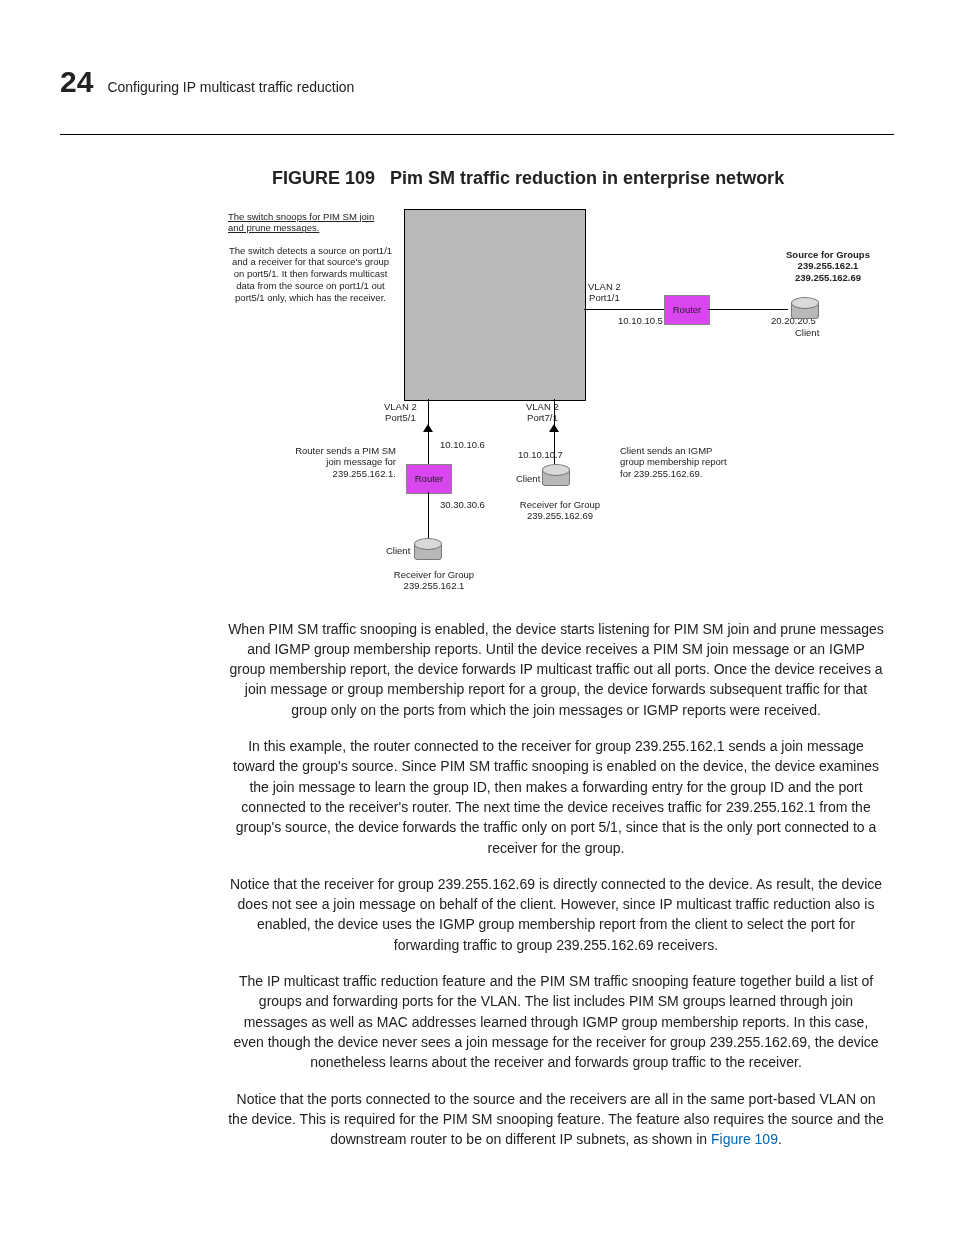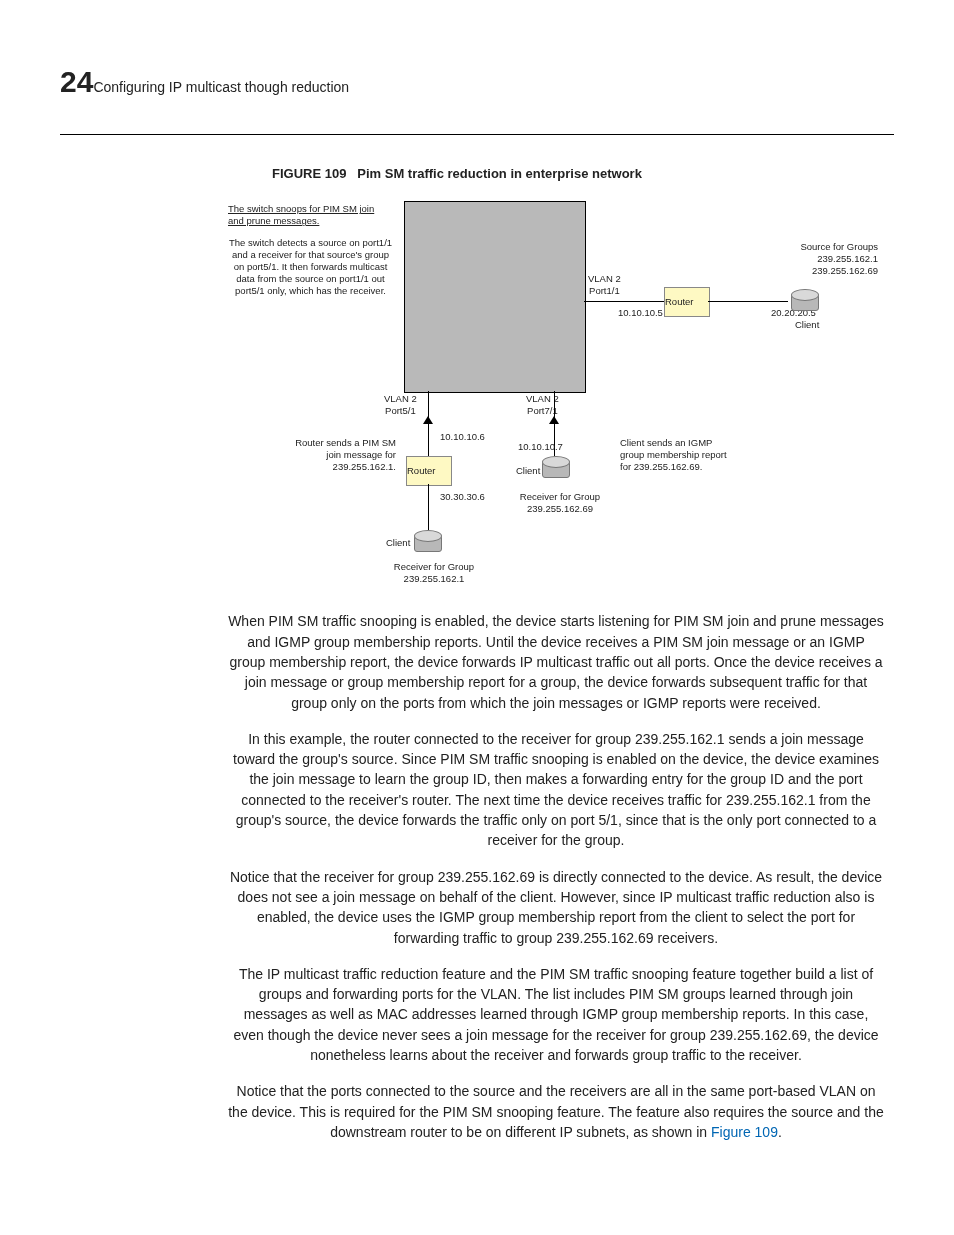--- a/index.html
+++ b/index.html
@@ -14,42 +14,42 @@
   .page {
     width: 954px;
     height: 1235px;
     position: relative;
     box-sizing: border-box;
     padding: 60px 60px 40px 60px;
   }
   .hdr {
     display: flex;
     align-items: baseline;
-    gap: 0;
+    gap: 14px;
     margin-bottom: 30px;
     text-align: center;
   }
   .chnum {
     font-size: 30px;
     font-weight: bold;
   }
   .chtitle {
     font-size: 14px;
   }
   .hr {
     border: none;
     border-top: 1.5px solid #000;
     margin: 4px 0 0 0;
   }
   .content {
     margin-left: 168px;
     margin-right: 10px;
   }
   .figcap {
-    font-size: 13px;
+    font-size: 18px;
     font-weight: bold;
     margin: 30px 0 18px 0;
     padding-left: 44px;
   }
   .figcap .num { font-weight: bold; }
   .diagram {
     position: relative;
     width: 640px;
     height: 392px;
     font-size: 9.5px;
@@ -64,23 +64,23 @@
     top: 0;
     width: 180px;
     height: 190px;
     background: #b9b9b9;
     border: 1.5px solid #000;
   }
   .routerbox {
     position: absolute;
     width: 44px;
     height: 28px;
-    background: #fef9c3;
+    background: #d946ef;
     border: 1px solid #888;
-    text-align: left;
+    text-align: center;
     font-size: 9.5px;
     line-height: 28px;
   }
   .cyl {
     position: absolute;
     width: 28px;
     height: 22px;
   }
   .cyl::before {
     content: "";
@@ -117,21 +117,21 @@
     color: #0066b3;
     text-decoration: none;
   }
 </style>
 </head>
 <body>
 
 <div class="page">
   <div class="hdr">
     <span class="chnum">24</span>
-    <span class="chtitle">Configuring IP multicast though reduction</span>
+    <span class="chtitle">Configuring IP multicast traffic reduction</span>
   </div>
   <hr class="hr">
 
   <div class="content">
     <div class="figcap">
       <span class="num">FIGURE 109</span>
       &nbsp;&nbsp;<span>Pim SM traffic reduction in enterprise network</span>
     </div>
 
     <div class="diagram">
@@ -143,21 +143,21 @@
 
       <div class="txt" style="left:360px;top:72px;text-align:center;white-space:pre;">VLAN 2
 Port1/1</div>
       <div class="line" style="left:356px;top:100px;width:80px;height:1px;"></div>
       <div class="routerbox" style="left:436px;top:86px;">Router</div>
       <div class="txt" style="left:390px;top:106px;">10.10.10.5</div>
       <div class="line" style="left:480px;top:100px;width:80px;height:1px;"></div>
       <div class="txt" style="left:500px;top:106px;margin-left:43px;">20.20.20.5</div>
       <div class="cyl" style="left:563px;top:88px;"></div>
       <div class="txt" style="left:567px;top:118px;">Client</div>
-      <div class="txt" style="left:550px;top:40px;width:100px;text-align:right;">Source for Groups 239.255.162.1 239.255.162.69</div>
+      <div class="txt" style="left:550px;top:40px;width:100px;text-align:center;font-weight:bold;">Source for Groups 239.255.162.1 239.255.162.69</div>
 
       <div class="txt" style="left:156px;top:192px;text-align:center;white-space:pre;">VLAN 2
 Port5/1</div>
       <div class="line" style="left:200px;top:190px;width:1px;height:65px;"></div>
       <div class="arrow-up" style="left:195px;top:215px;"></div>
       <div class="txt" style="left:212px;top:230px;">10.10.10.6</div>
       <div class="txt" style="left:58px;top:236px;width:110px;text-align:right;">Router sends a PIM SM join message for 239.255.162.1.</div>
       <div class="routerbox" style="left:178px;top:255px;">Router</div>
       <div class="line" style="left:200px;top:283px;width:1px;height:46px;"></div>
       <div class="txt" style="left:212px;top:290px;">30.30.30.6</div>

